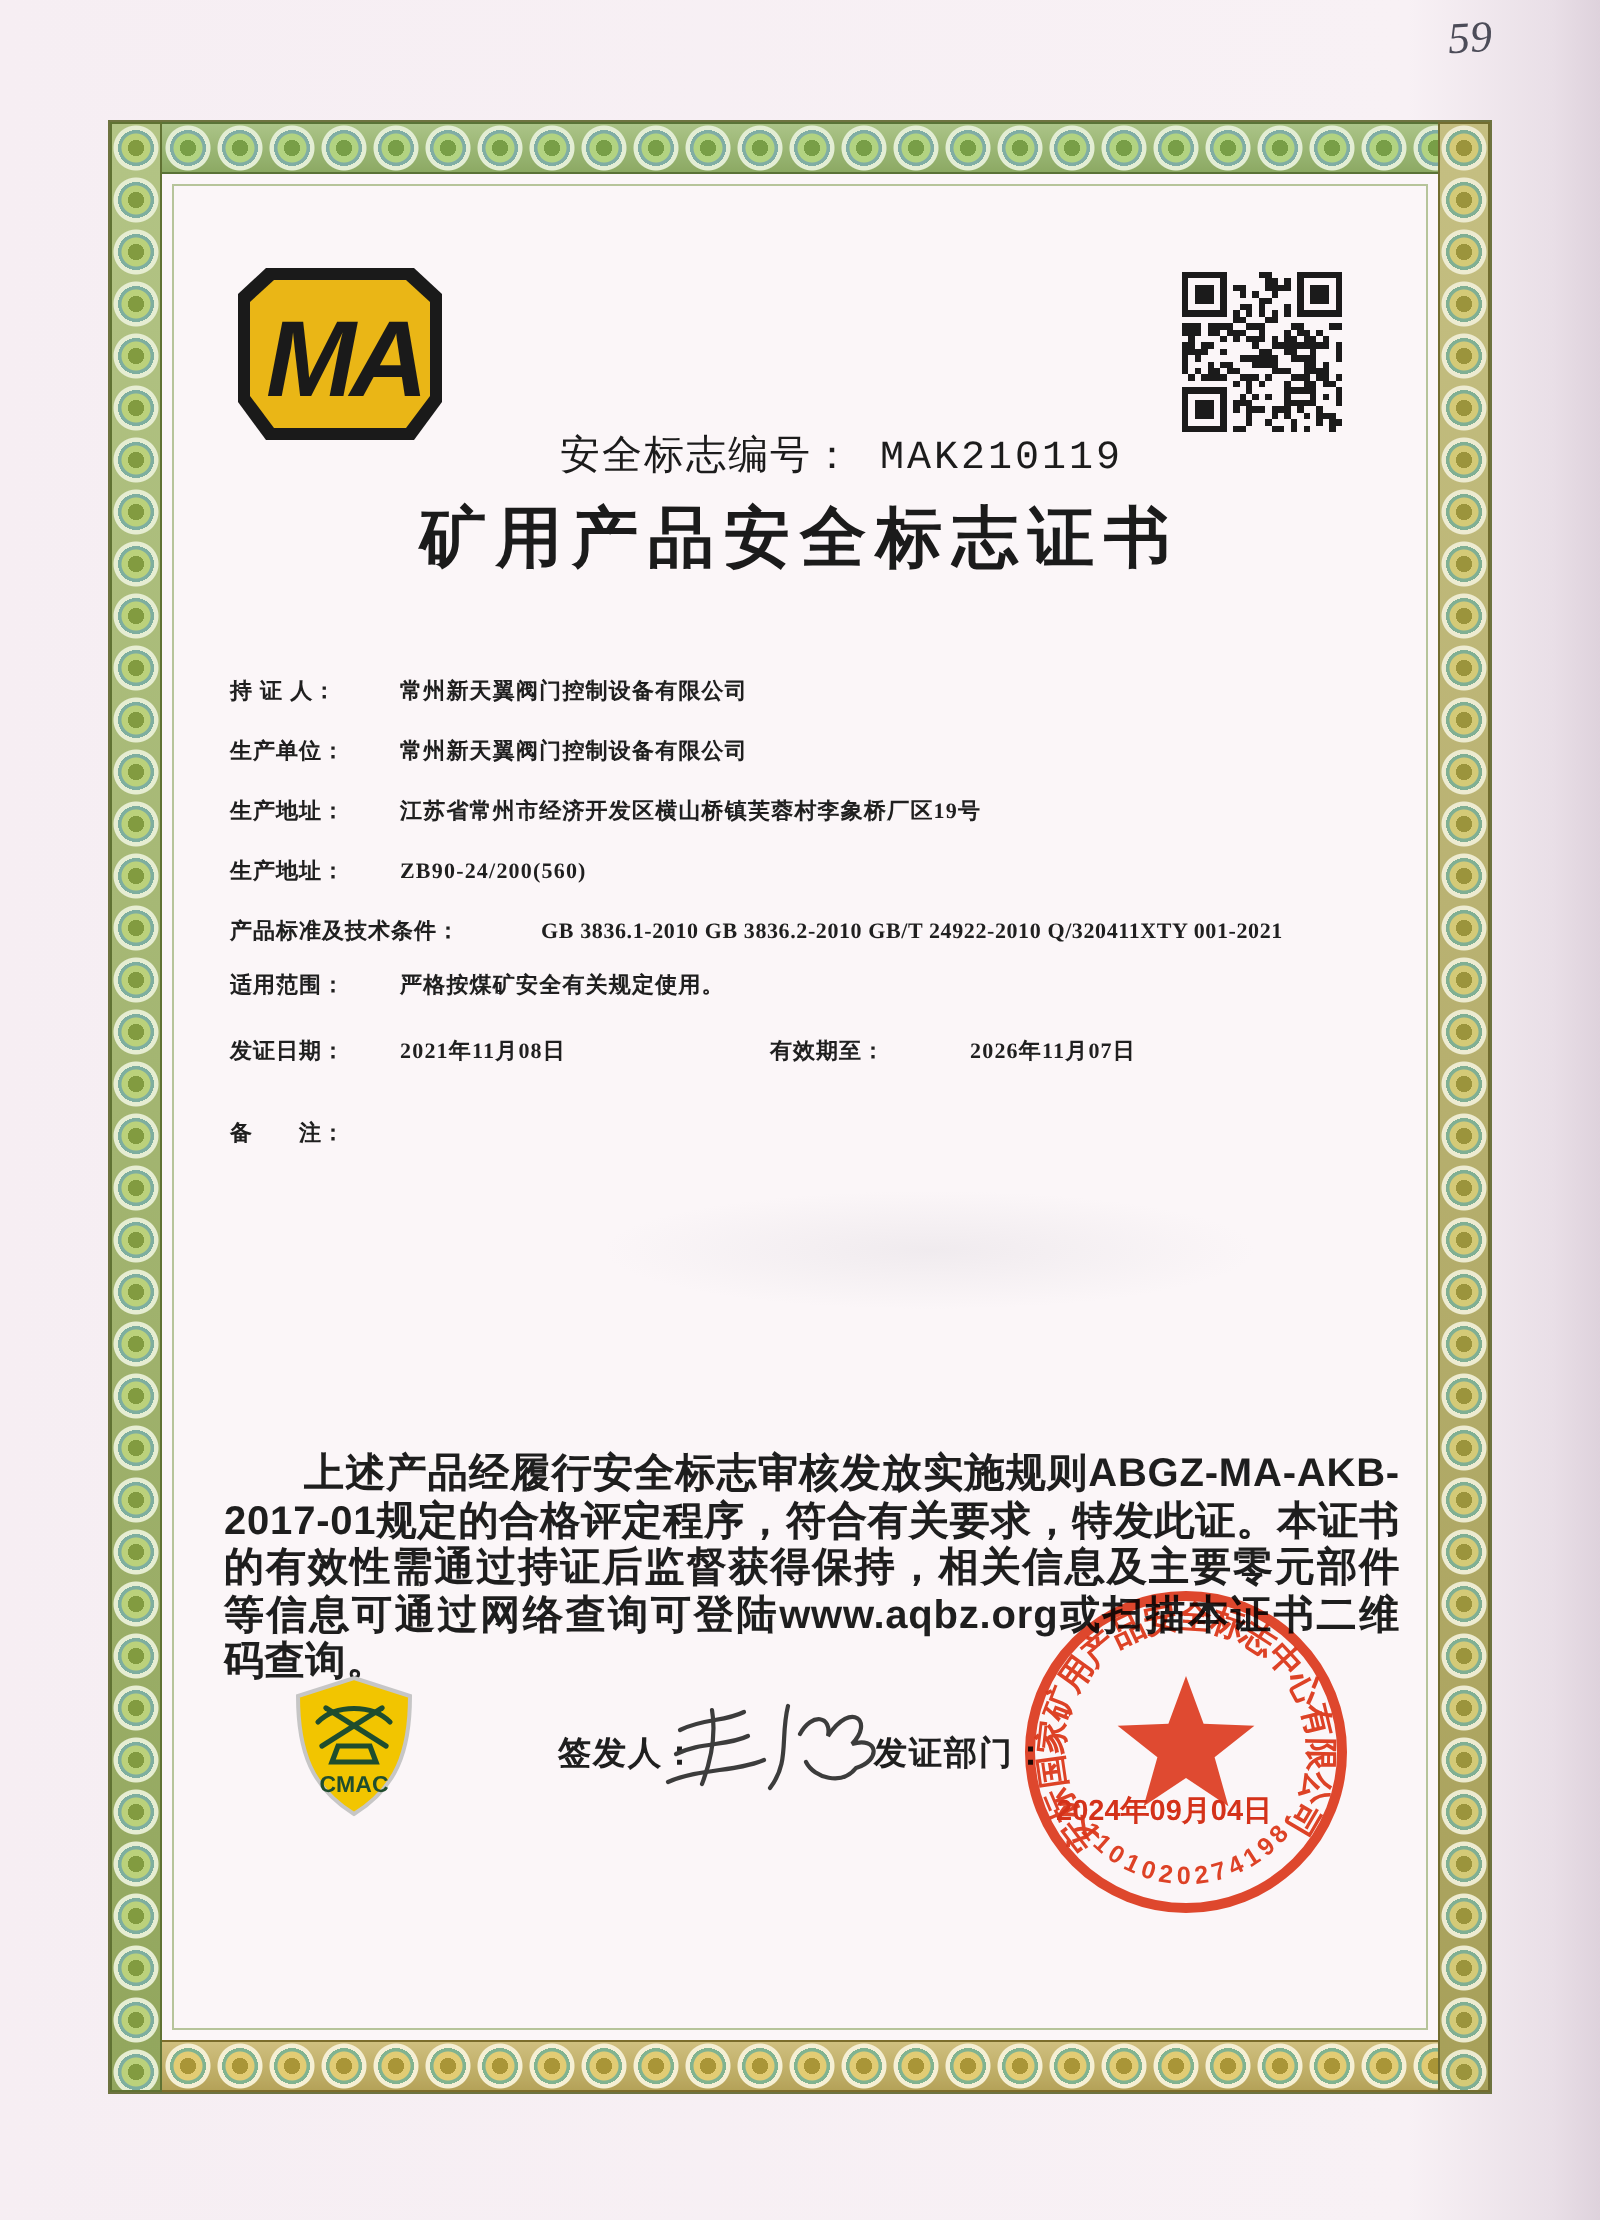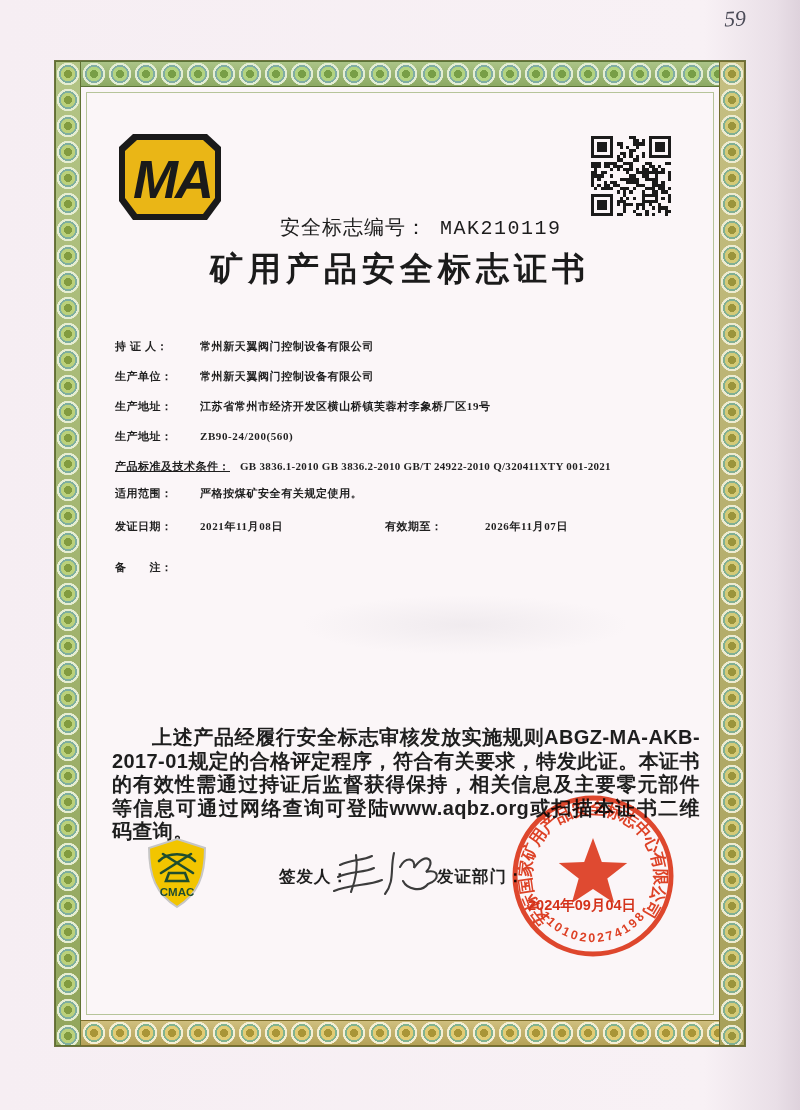--- a/index.html
+++ b/index.html
@@ -55,22 +55,22 @@
   .title{
     position:absolute;left:0;top:247px;width:100%;margin:0;
     text-align:center;font-size:33px;font-weight:800;letter-spacing:5px;color:#1b1b1b;
   }
   
   .fields{position:absolute;left:115px;top:337px;width:582px;color:#1f1f1f;}
   .row{display:flex;align-items:flex-start;margin-bottom:11px;font-size:11px;line-height:19px;}
   .row .lbl{flex:none;width:85px;font-weight:700;letter-spacing:.5px;}
   .row .val{font-weight:700;letter-spacing:.6px;font-family:Liberation Serif, serif;}
   .row.wide{align-items:center;margin-top:6px;margin-bottom:8px;}
-  .row.wide .lbl{width:auto;margin-right:10px;letter-spacing:.5px;text-decoration:underline;}
-  .row.wide .val{width:404px;letter-spacing:.3px;}
+  .row.wide .lbl{width:auto;margin-right:24px;letter-spacing:.5px;}
+  .row.wide .val{width:404px;letter-spacing:.3px;text-align:center;}
   .row.apply{margin-top:0;}
   .row.dates{margin-top:14px;}
   .row.dates .val1{width:185px;font-weight:700;}
   .row.dates .lbl2{flex:none;width:100px;font-weight:700;}
   .row.remark{margin-top:22px;}
   
   .statement{
     position:absolute;left:112px;top:726px;width:588px;margin:0;
     font-size:20px;font-weight:700;line-height:23.5px;letter-spacing:.4px;
     color:#1e1e1e;text-indent:2em;text-align:justify;

